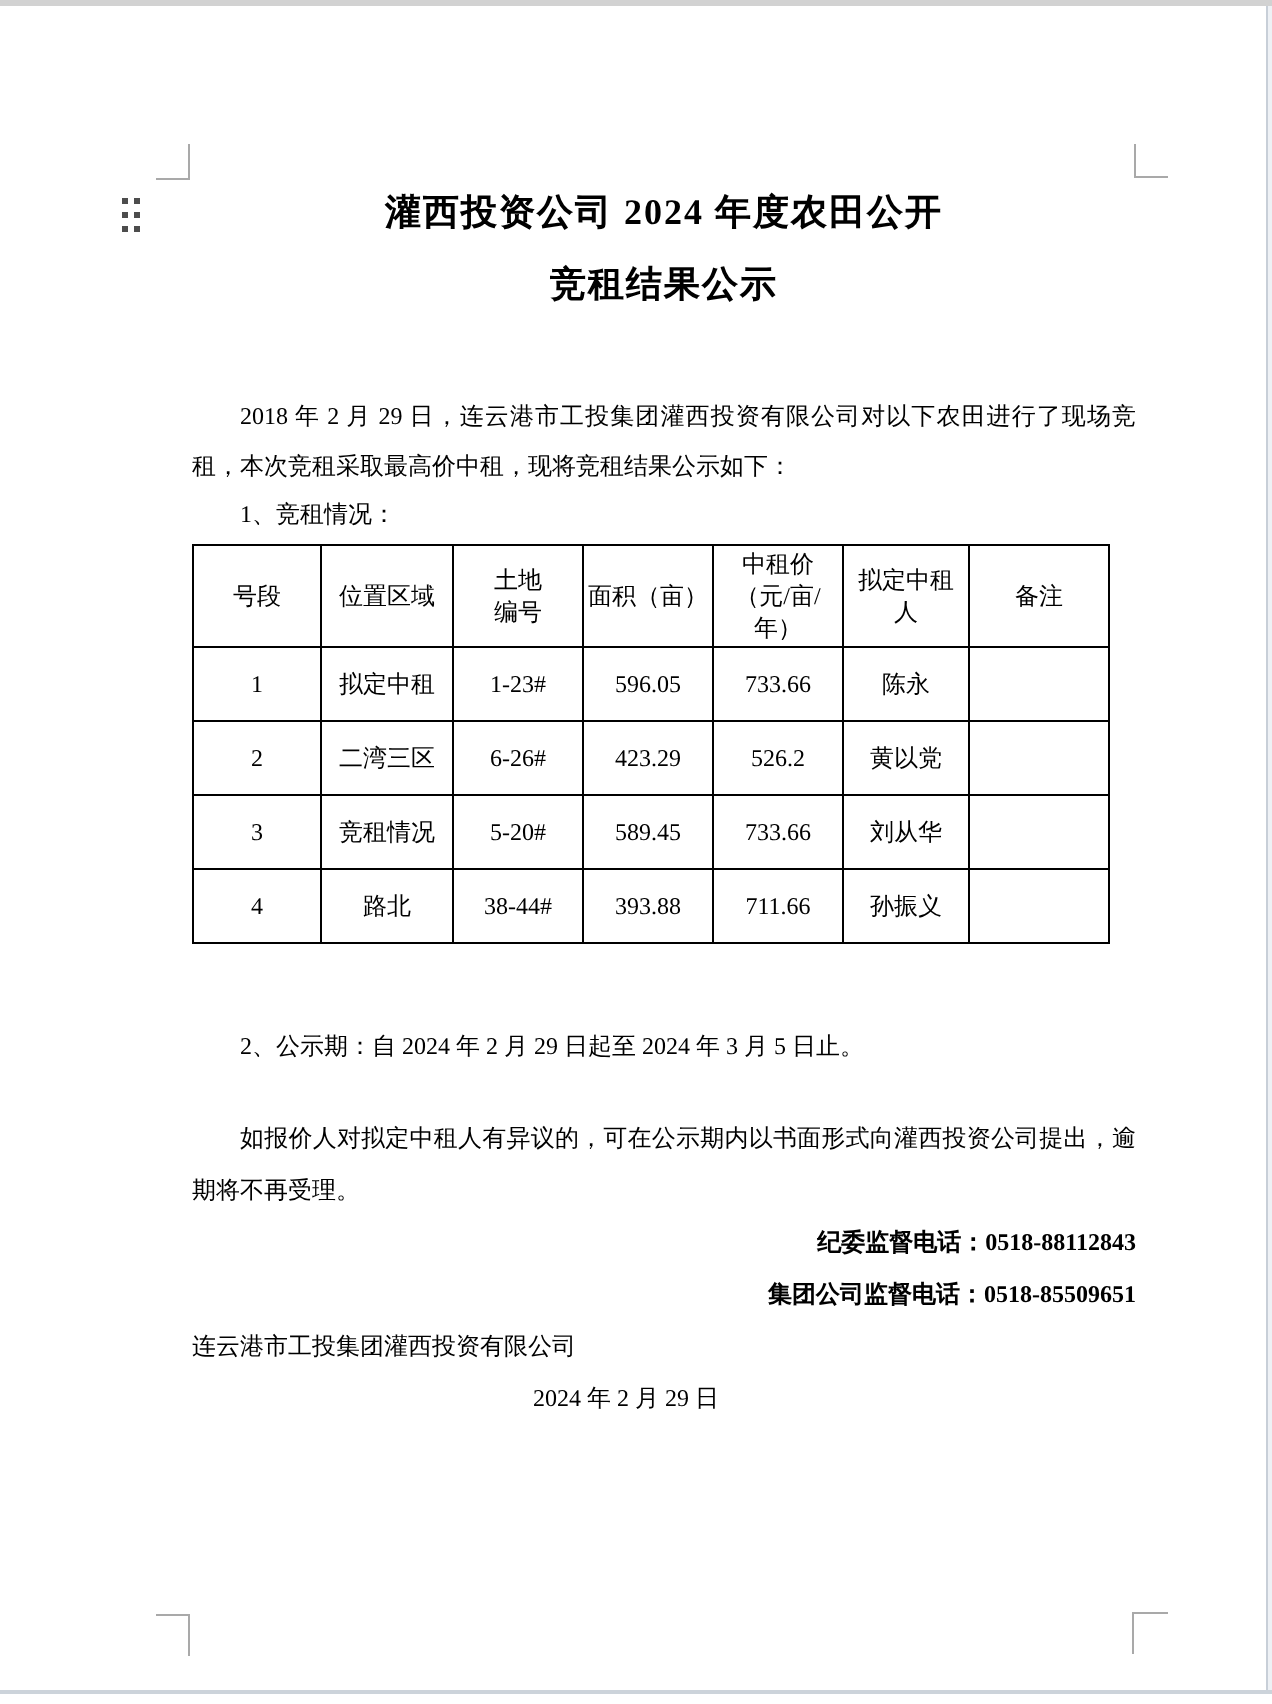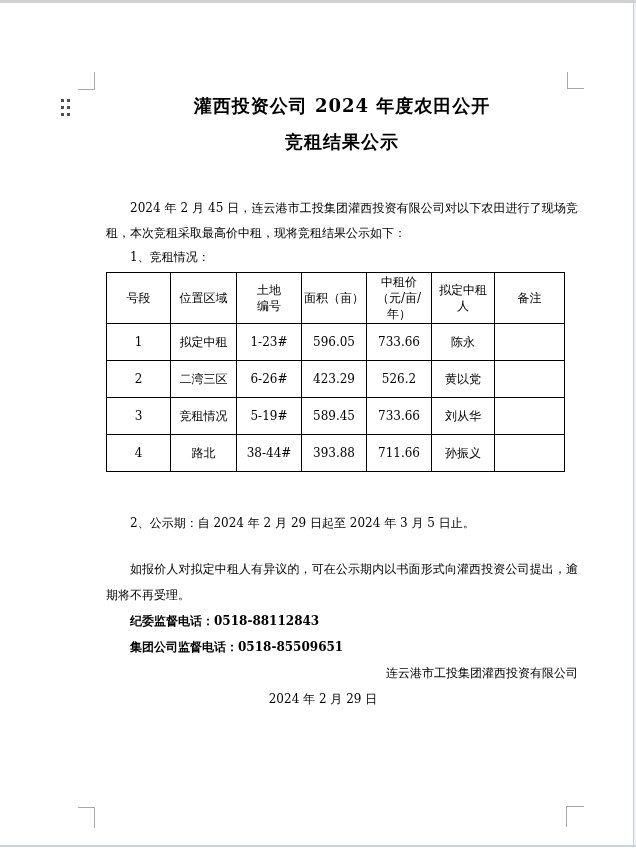--- a/index.html
+++ b/index.html
@@ -29,32 +29,32 @@
   .mark-br { left: 566px; top: 806px; width: 18px; height: 21px;
              border-left: 1px solid #a9a9a9;  border-top: 1px solid #a9a9a9; }
 
   
   .drag-handle { position: absolute; left: 61px; top: 99px;
                  display: grid; grid-template-columns: repeat(2, 3px);
                  column-gap: 3px; row-gap: 4px; cursor: move; }
   .drag-handle i { width: 3px; height: 3px; background: #4d4d4d; display: block; }
 
   
-  .content { position: absolute; left: 106px; top: 0; width: 472px; }
+  .content { position: absolute; left: 96px; top: 0; width: 472px; font-family: Liberation Serif, serif; }
 
   .doc-title { margin-top: 88px; font-size: 18px; font-weight: bold;
                line-height: 36px; text-align: center; letter-spacing: 1px; }
 
   p { font-size: 12px; line-height: 25px; }
   .intro     { margin-top: 36px; text-indent: 2em; text-align: justify; }
   .sec1      { line-height: 22px; text-indent: 2em; }
   .sec2      { margin-top: 39px; line-height: 24px; text-indent: 2em; }
   .objection { margin-top: 21px; line-height: 26px; text-indent: 2em; text-align: justify; }
-  .phone     { line-height: 26px; text-indent: 2em; font-weight: bold; }
-  .sig-company { line-height: 26px; text-align: right; }
+  .phone     { line-height: 26px; text-indent: 2em; font-weight: bold; text-align: right; }
+  .sig-company { line-height: 26px; }
   .sig-date    { line-height: 26px; text-align: center; padding-right: 38px; }
 
   table.rent { margin-top: 4px; border-collapse: collapse; table-layout: fixed; width: 458px; }
   table.rent th, table.rent td {
     border: 1px solid #000000;
     font-size: 12px; font-weight: normal;
     text-align: center; vertical-align: middle;
     white-space: pre-line; line-height: 16px;
     padding: 0 2px; overflow: hidden;
   }
@@ -84,21 +84,21 @@
       <i></i>
   </div>
 
   <div class="content">
 
     <h1 class="doc-title">
       <span>灌西投资公司 2024 年度农田公开</span><br>
       <span>竞租结果公示</span>
     </h1>
 
-    <p class="intro">2024 年 2 月 45 日，连云港市工投集团灌西投资有限公司对以下农田进行了现场竞租，本次竞租采取最高价中租，现将竞租结果公示如下：</p>
+    <p class="intro">2018 年 2 月 29 日，连云港市工投集团灌西投资有限公司对以下农田进行了现场竞租，本次竞租采取最高价中租，现将竞租结果公示如下：</p>
 
     <p class="sec1">1、竞租情况：</p>
 
     <table class="rent">
       <colgroup>
         <col style="width:64px">
           <col style="width:66px">
           <col style="width:65px">
         <col style="width:65px">
           <col style="width:65px">
@@ -133,21 +133,21 @@
         <td>二湾三区</td>
         <td>6-26#</td>
         <td>423.29</td>
         <td>526.2</td>
         <td>黄以党</td>
         <td></td>
       </tr>
       <tr class="data">
         <td>3</td>
         <td>竞租情况</td>
-        <td>5-19#</td>
+        <td>5-20#</td>
         <td>589.45</td>
         <td>733.66</td>
         <td>刘从华</td>
         <td></td>
       </tr>
       <tr class="data">
         <td>4</td>
         <td>路北</td>
         <td>38-44#</td>
         <td>393.88</td>

